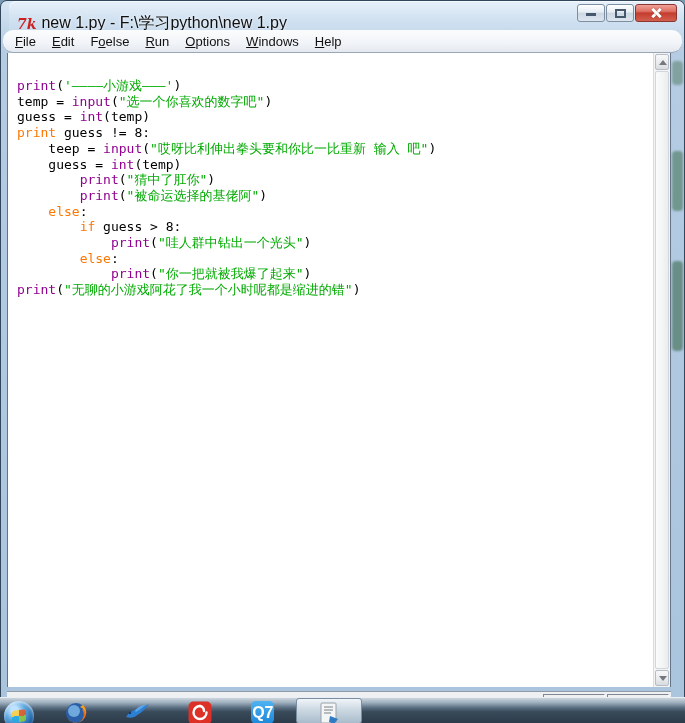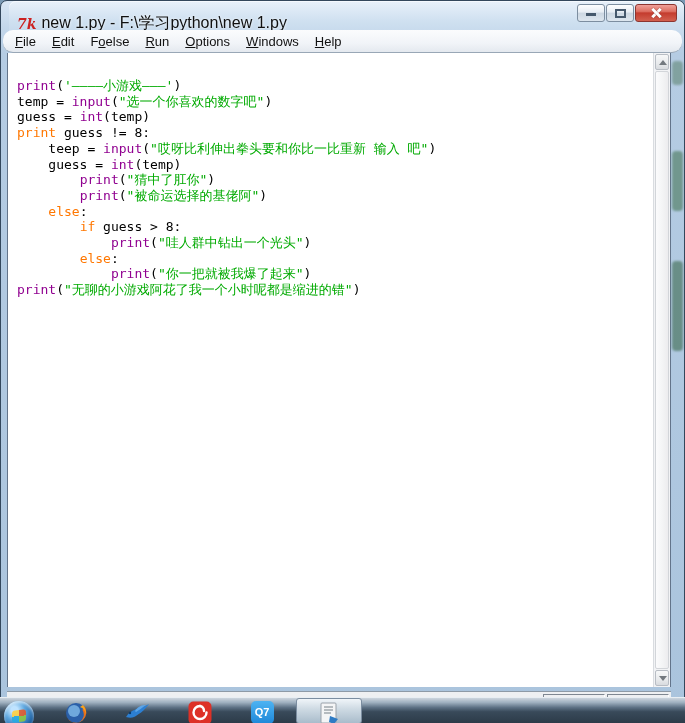--- a/index.html
+++ b/index.html
@@ -91,21 +91,21 @@
   .orb-flag { position:absolute; left:8px; top:9px; width:14px; height:12px;
     background:conic-gradient(#e05a2b 0 25%, #8cc63f 0 50%, #27a9e1 0 75%, #ffcf3f 0 100%);
     border-radius:3px; transform:skewY(-6deg); opacity:.9; }
   .task-btn { width:56px; height:26px; margin-left:6px; display:flex; justify-content:center;
     border-radius:3px; position:relative; }
   .task-btn.active { background:linear-gradient(180deg,#f0f5f9 0,#cfdbe4 40%,#a9bccb 100%);
     border:1px solid #7b8da0; width:66px; }
   .ticon { margin-top:3px; }
   .blue-app { width:23px; height:23px; border-radius:5px;
     background:linear-gradient(180deg,#4db3f2 0,#1e87d8 100%);
-    color:#fff; font-weight:bold; font-size:11px; text-align:center; line-height:23px; }
+    color:#fff; font-weight:bold; font-size:16px; text-align:right; line-height:23px; }
 </style>
 </head>
 <body>
 
 <div class="screen">
   <div class="window">
 
     <div class="titlebar">
       <span class="tk-icon">7k</span>
       <span class="title-text">new 1.py - F:\学习python\new 1.py</span>

